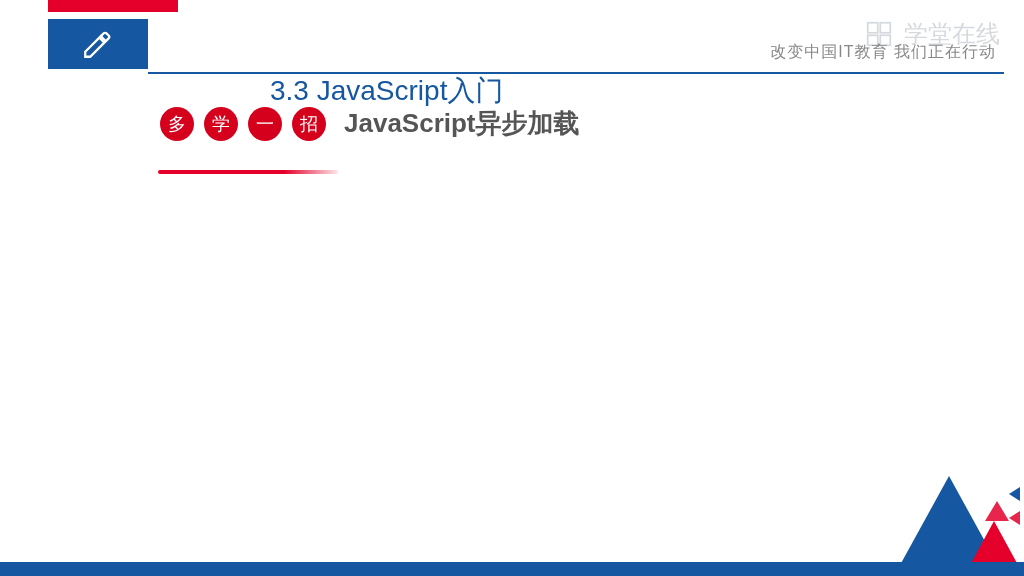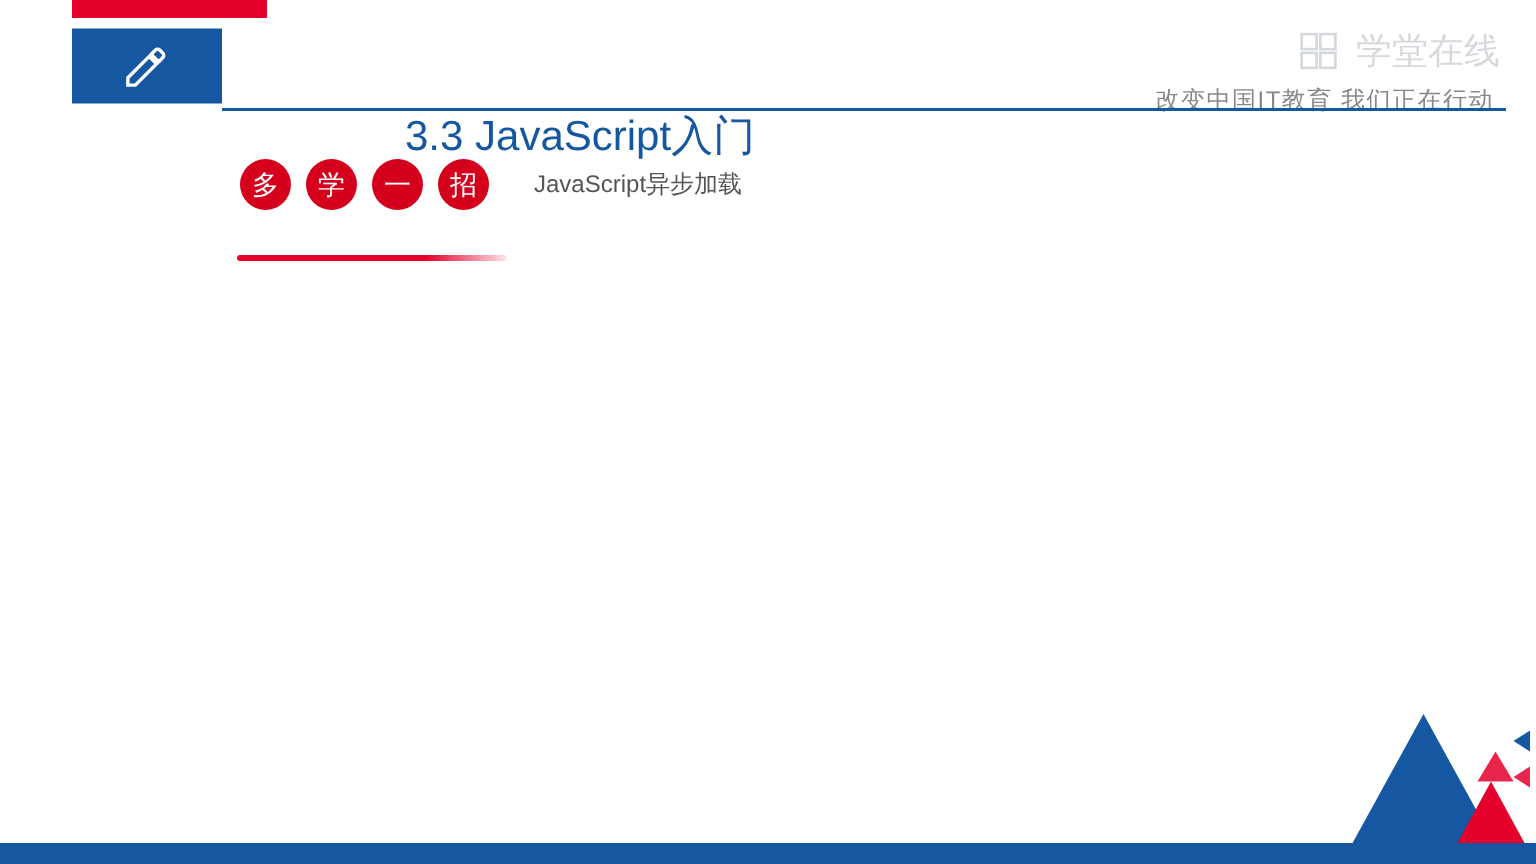--- a/index.html
+++ b/index.html
@@ -42,21 +42,21 @@
       left: 270px;
       font-size: 28px;
       color: #1557a0;
       font-weight: 400;
       margin-top: 44px;
     }
     
     
     .subtitle-right {
       position: absolute;
-      top: 57px;
+      top: 42px;
       right: 28px;
       font-size: 16px;
       color: #888;
       letter-spacing: 1px;
     }
     
     
     .header-rule {
       position: absolute;
       top: 72px;
@@ -97,24 +97,24 @@
       border-radius: 50%;
       background: #d5001c;
       color: #fff;
       display: flex;
       align-items: center;
       justify-content: center;
       font-size: 18px;
       font-weight: 500;
     }
     .section-label {
-      margin-left: 20px;
-      font-size: 16px;
+      margin-left: 8px;
+      font-size: 26px;
       color: #555;
-      font-weight: 400;
+      font-weight: 700;
     }
     
     
     .red-underline {
       position: absolute;
       top: 170px;
       left: 158px;
       width: 180px;
       height: 4px;
       background: linear-gradient(to right, #e4002b 0%, #e4002b 70%, rgba(228,0,43,0.1) 100%);

